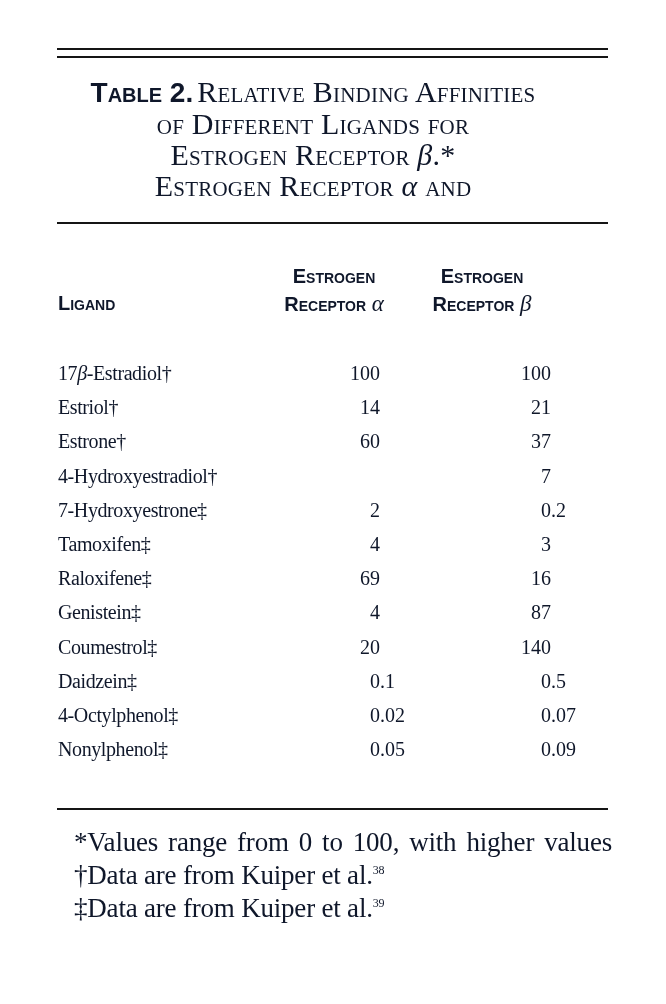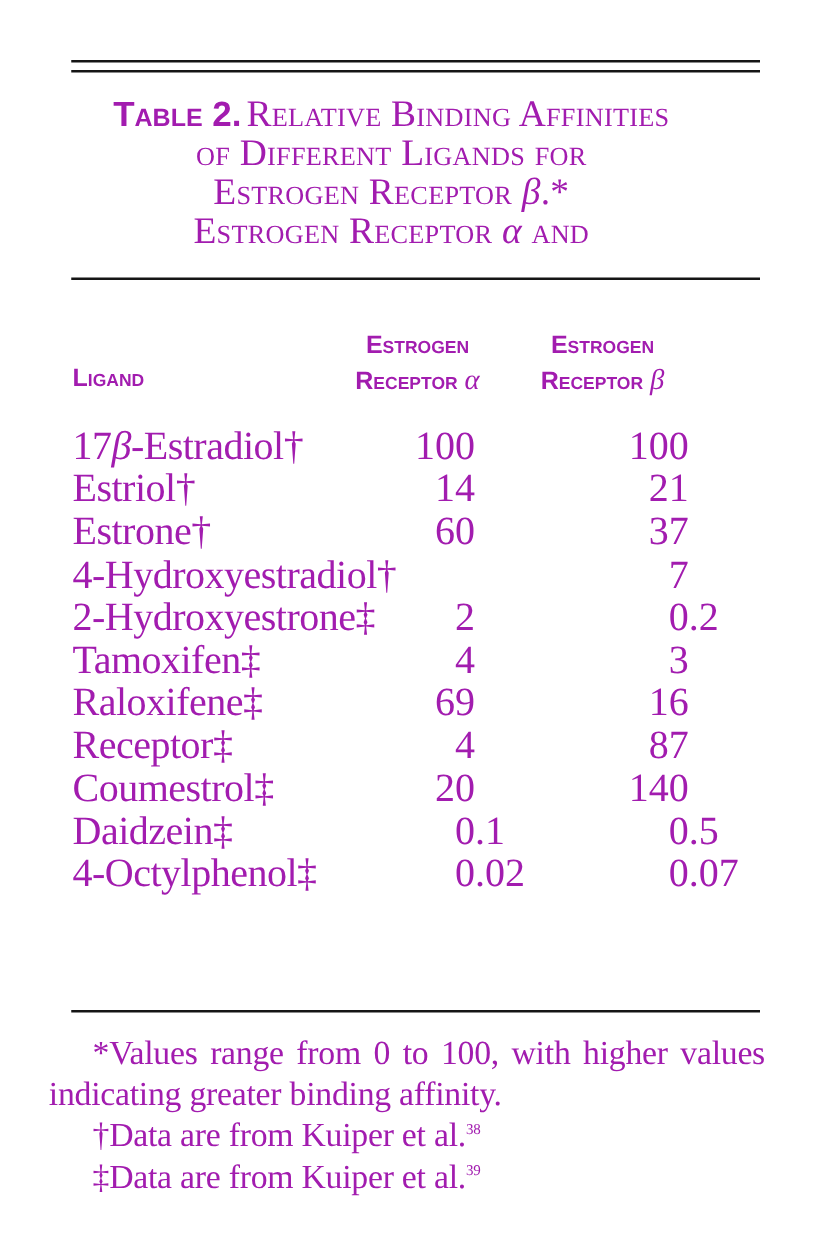--- a/index.html
+++ b/index.html
@@ -1,18 +1,18 @@
 <!DOCTYPE html>
 <html><head>
 <meta charset="utf-8">
 <style>
   html,body { margin:0; padding:0; background:#ffffff; }
   .page {
     position:relative; width:666px; height:1004px; background:#ffffff;
-    font-family:"Liberation Serif", serif; color:#a21caf; overflow:hidden;text-decoration:underline;
+    font-family:"Liberation Serif", serif; color:#0f172a; overflow:hidden;text-decoration:underline;
   }
   
   .rule-top {
     position:absolute; left:57px; top:48px; width:551px; height:10px;
     border-top:2px solid #151515; border-bottom:2px solid #151515; box-sizing:border-box;
   }
   .rule-mid { position:absolute; left:57px; top:222px; width:551px; border-top:2px solid #151515; }
   .rule-bot { position:absolute; left:57px; top:808px; width:551px; border-top:2px solid #151515; }
   
   .title {
@@ -28,22 +28,22 @@
     position:absolute; left:58px; top:263px; width:550px; height:56px;
     font-family:"Liberation Sans", sans-serif; font-weight:bold;
     font-variant:small-caps; font-size:20px; line-height:27px;
   }
   .h-ligand { position:absolute; left:0; top:27px; }
   .h-col2 { position:absolute; left:166px; width:220px; top:0; text-align:center; }
   .h-col3 { position:absolute; left:314px; width:220px; top:0; text-align:center; }
   .thead .gk { font-weight:normal; font-size:23px; }
   
   .tbody {
-    position:absolute; left:58px; top:339px; width:550px;
-    font-size:32px; letter-spacing:-0.4px;
+    position:absolute; left:58px; top:356px; width:550px;
+    font-size:20px; letter-spacing:-0.4px;
   }
   .trow { position:relative; height:34.2px; line-height:34.2px; white-space:nowrap; }
   .val { position:absolute; top:0; letter-spacing:0; }
   .v2 { left:212px; }
   .v3 { left:383px; }
   .vint { display:inline-block; width:110px; text-align:right; }
   .vfrac { display:inline-block; min-width:40px; text-align:left; }
   
   .gk { font-family:"Liberation Serif", serif; font-style:italic; font-variant:normal; }
   
@@ -81,31 +81,31 @@
       <div>Estrogen</div>
       <div>Receptor <i class="gk">β</i></div>
     </div>
   </div>
 
   <div class="tbody">
       <div class="trow"><span class="ligand">17<i class="gk">β</i>-Estradiol†</span><span class="val v2"><span class="vint">100</span><span class="vfrac"></span></span><span class="val v3"><span class="vint">100</span><span class="vfrac"></span></span></div>
       <div class="trow"><span class="ligand">Estriol†</span><span class="val v2"><span class="vint">14</span><span class="vfrac"></span></span><span class="val v3"><span class="vint">21</span><span class="vfrac"></span></span></div>
       <div class="trow"><span class="ligand">Estrone†</span><span class="val v2"><span class="vint">60</span><span class="vfrac"></span></span><span class="val v3"><span class="vint">37</span><span class="vfrac"></span></span></div>
       <div class="trow"><span class="ligand">4-Hydroxyestradiol†</span><span class="val v3"><span class="vint">7</span><span class="vfrac"></span></span></div>
-      <div class="trow"><span class="ligand">2-Hydroxyestrone‡</span><span class="val v2"><span class="vint">2</span><span class="vfrac"></span></span><span class="val v3"><span class="vint">0</span><span class="vfrac">.2</span></span></div>
+      <div class="trow"><span class="ligand">7-Hydroxyestrone‡</span><span class="val v2"><span class="vint">2</span><span class="vfrac"></span></span><span class="val v3"><span class="vint">0</span><span class="vfrac">.2</span></span></div>
       <div class="trow"><span class="ligand">Tamoxifen‡</span><span class="val v2"><span class="vint">4</span><span class="vfrac"></span></span><span class="val v3"><span class="vint">3</span><span class="vfrac"></span></span></div>
       <div class="trow"><span class="ligand">Raloxifene‡</span><span class="val v2"><span class="vint">69</span><span class="vfrac"></span></span><span class="val v3"><span class="vint">16</span><span class="vfrac"></span></span></div>
-      <div class="trow"><span class="ligand">Receptor‡</span><span class="val v2"><span class="vint">4</span><span class="vfrac"></span></span><span class="val v3"><span class="vint">87</span><span class="vfrac"></span></span></div>
+      <div class="trow"><span class="ligand">Genistein‡</span><span class="val v2"><span class="vint">4</span><span class="vfrac"></span></span><span class="val v3"><span class="vint">87</span><span class="vfrac"></span></span></div>
       <div class="trow"><span class="ligand">Coumestrol‡</span><span class="val v2"><span class="vint">20</span><span class="vfrac"></span></span><span class="val v3"><span class="vint">140</span><span class="vfrac"></span></span></div>
       <div class="trow"><span class="ligand">Daidzein‡</span><span class="val v2"><span class="vint">0</span><span class="vfrac">.1</span></span><span class="val v3"><span class="vint">0</span><span class="vfrac">.5</span></span></div>
       <div class="trow"><span class="ligand">4-Octylphenol‡</span><span class="val v2"><span class="vint">0</span><span class="vfrac">.02</span></span><span class="val v3"><span class="vint">0</span><span class="vfrac">.07</span></span></div>
+      <div class="trow"><span class="ligand">Nonylphenol‡</span><span class="val v2"><span class="vint">0</span><span class="vfrac">.05</span></span><span class="val v3"><span class="vint">0</span><span class="vfrac">.09</span></span></div>
     </div>
 
   <div class="rule-bot"></div>
 
   <div class="footnotes">
     <div class="fn1a">*Values range from 0 to 100, with higher values</div>
-    <div class="fn1b">indicating greater binding affinity.</div>
     <div class="fn"><span>†Data are from Kuiper et al.</span><sup>38</sup></div>
     <div class="fn"><span>‡Data are from Kuiper et al.</span><sup>39</sup></div>
   </div>
 
 </div>
 
 </body></html>

